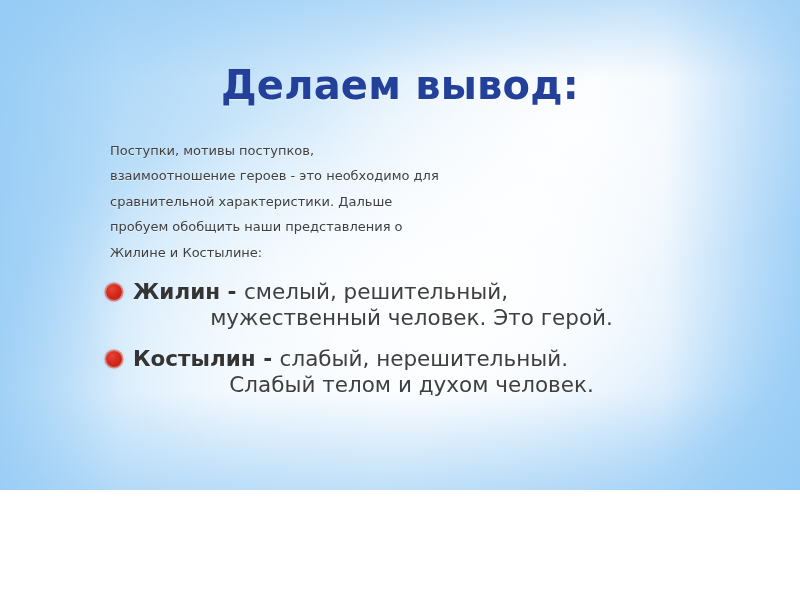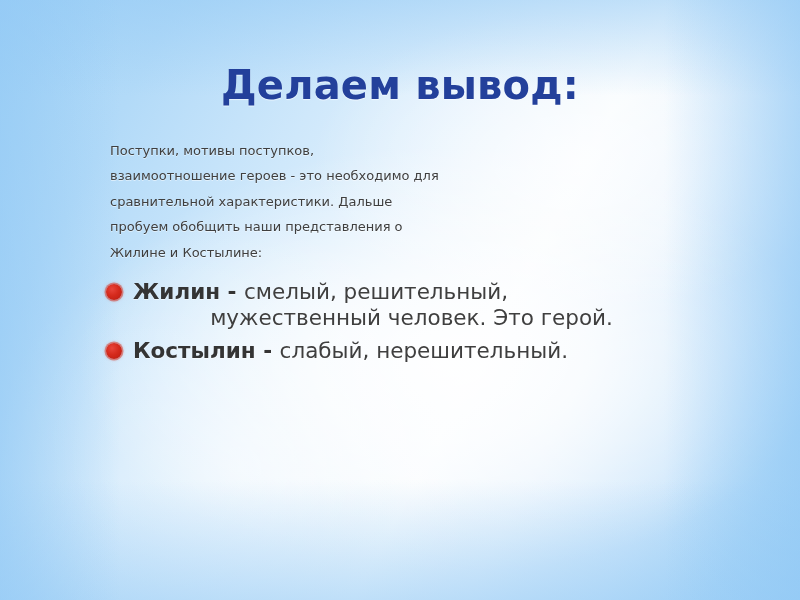--- a/index.html
+++ b/index.html
@@ -11,21 +11,21 @@
     width: 800px;
     height: 600px;
     overflow: hidden;
     font-family: "DejaVu Sans", sans-serif;
   }
 
   
   .slide {
     position: relative;
     width: 800px;
-    height: 600px;
+    height: 490px;
     overflow: hidden;
     background-color: #fdba74;
   }
 
   
   .bg-layer {
     position: absolute;
     inset: 0;
     pointer-events: none;
   }
@@ -122,21 +122,21 @@
   .bullet-list {
     margin: 0;
     padding: 0;
     list-style: none;
     margin-top: 14px;
   }
 
   .bullet-item {
     position: relative;
     padding-left: 23px;
-    margin-bottom: 8px;
+    margin-bottom: 16px;
     font-family: "DejaVu Sans", sans-serif;
     font-size: 21.5px;
     line-height: 25.6px;
     color: #3f3f3f;
     text-shadow: 0 1px 0 rgba(255,255,255,0.5);
   }
   .bullet-item:last-child {
     margin-bottom: 0;
   }
 
@@ -200,18 +200,19 @@
 
         <li class="bullet-item">
           <span class="bullet-marker"></span>
           <span class="bullet-lead">Жилин - </span><span class="bullet-rest">смелый, решительный,</span>
           <span class="bullet-rest bullet-text-line2">мужественный человек. Это герой.</span>
         </li>
 
         <li class="bullet-item">
           <span class="bullet-marker"></span>
           <span class="bullet-lead">Костылин - </span><span class="bullet-rest">слабый, нерешительный.</span>
+          <span class="bullet-rest bullet-text-line2">Слабый телом и духом человек.</span>
         </li>
 
       </ul>
     </div>
   </div>
 </div>
 
 </body></html>

